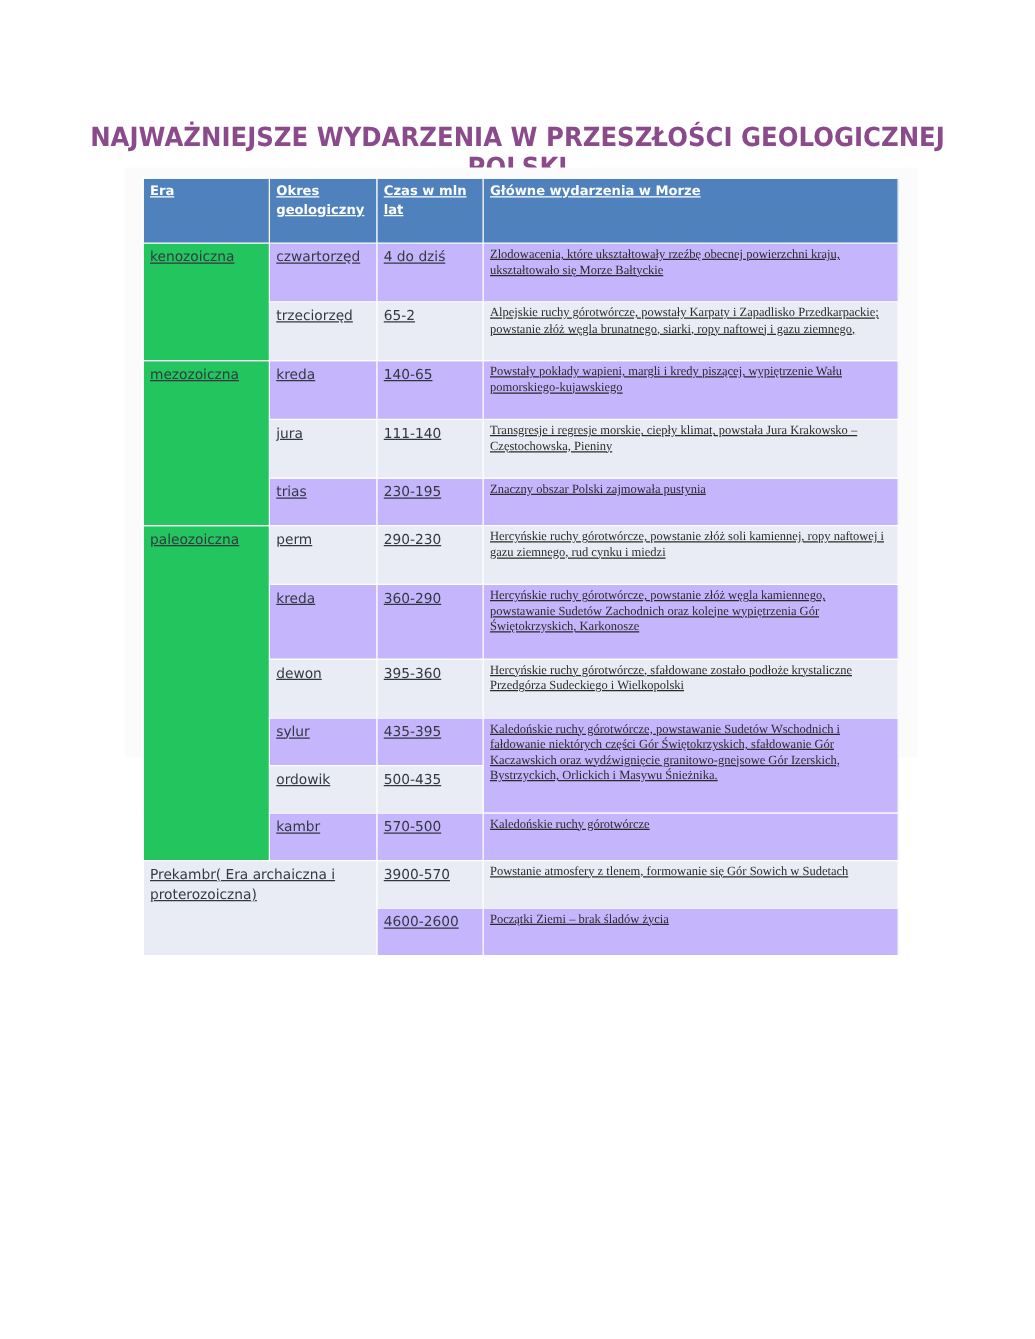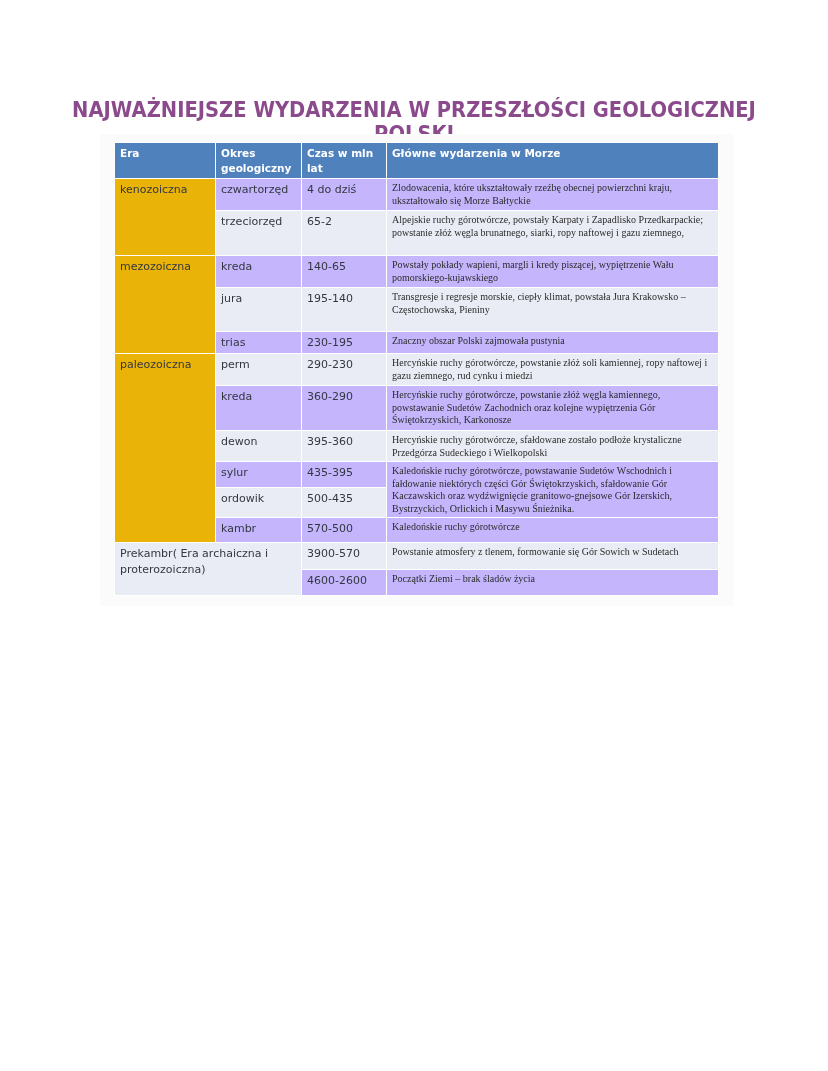--- a/index.html
+++ b/index.html
@@ -12,38 +12,38 @@
     }
     .panel {
       position: absolute; left: 100px; top: 134px; width: 634px; height: 472px;
       background: #fbfbfc;
     }
     table.geo {
       position: absolute; left: 114px; top: 142px; width: 604px;
       border-collapse: collapse; table-layout: fixed;
     }
     table.geo th, table.geo td {
-      border: 1px solid #ffffff; vertical-align: top; padding: 3px 5px 2px 5px;
+      border: 1px solid #ffffff; vertical-align: top; padding: 3px 5px 18px 5px; text-decoration: underline;
     }
     table.geo th {
       background: #4f81bd; color: #ffffff; text-align: left;
       font-family: "DejaVu Sans", sans-serif; font-weight: bold; font-size: 10.5px;
       line-height: 15px; height: 30px;
     }
     td.sans {
       font-family: "DejaVu Sans", sans-serif; font-size: 11px; color: #333840; line-height: 16px;
       padding-top: 5px;
     }
     td.serif {
       font-family: "Liberation Serif", serif; font-size: 10px; color: #2b2b2b; line-height: 12.5px;
       padding-top: 4px;
     }
     .dark { background: #c4b5fd; }
     .light { background: #e9ecf4; }
-    .era { background: #eab308; }
+    .era { background: #22c55e; }
   </style>
 </head>
 <body>
 
 <div class="title">Najważniejsze wydarzenia w przeszłości geologicznej Polski</div>
 
 <div class="panel"></div>
 
 <table class="geo">
   <colgroup>
@@ -75,21 +75,21 @@
     </tr>
 
     <tr style="height:32px">
       <td class="sans era" rowspan="3">mezozoiczna</td>
       <td class="sans dark">kreda</td>
       <td class="sans dark">140-65</td>
       <td class="serif dark">Powstały pokłady wapieni, margli i kredy piszącej, wypiętrzenie Wału pomorskiego-kujawskiego</td>
     </tr>
     <tr style="height:44px">
       <td class="sans light">jura</td>
-      <td class="sans light">195-140</td>
+      <td class="sans light">111-140</td>
       <td class="serif light">Transgresje i regresje morskie, ciepły klimat, powstała Jura Krakowsko – Częstochowska, Pieniny</td>
     </tr>
     <tr style="height:21px">
       <td class="sans dark">trias</td>
       <td class="sans dark">230-195</td>
       <td class="serif dark">Znaczny obszar Polski zajmowała pustynia</td>
     </tr>
 
     <tr style="height:32px">
       <td class="sans era" rowspan="6">paleozoiczna</td>

